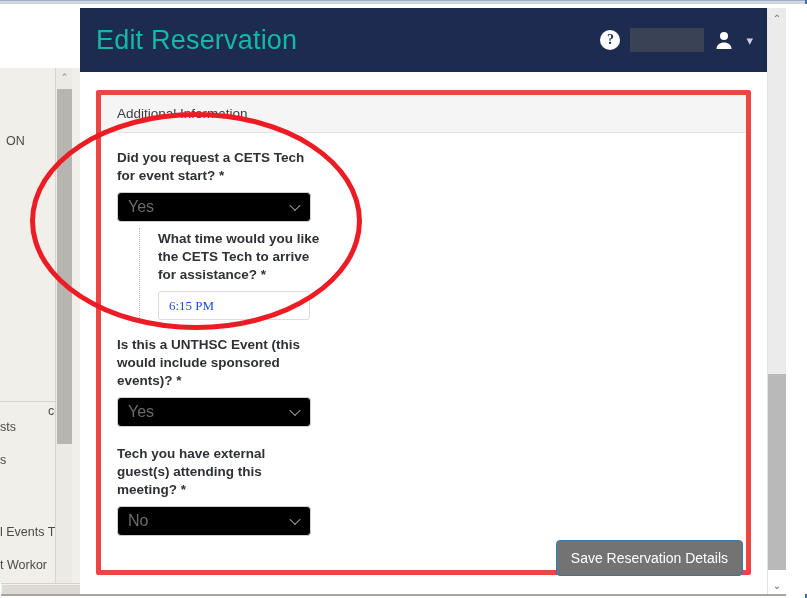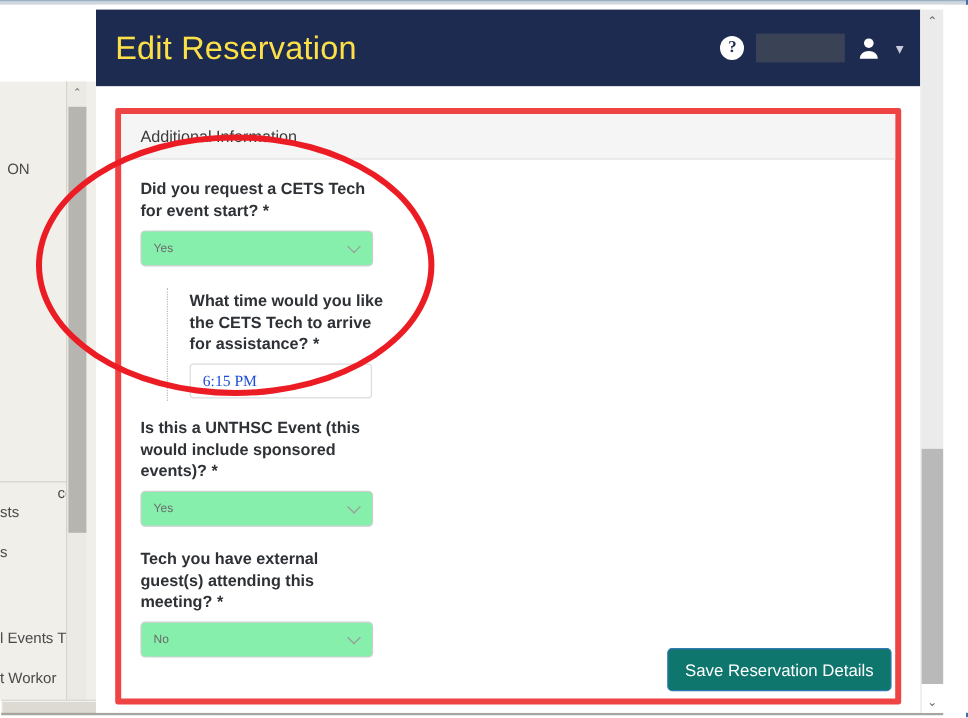--- a/index.html
+++ b/index.html
@@ -119,21 +119,21 @@
     position: absolute;
     left: 0; top: 4px;
     width: 687px;
     height: 64px;
     background: #1c2b4f;
     display: flex;
     align-items: center;
     padding: 0 14px 0 16px;
   }
   .appbar-title {
-    color: #fde047;
+    color: #14b8a6;
     font-size: 27px;
     font-weight: 400;
     letter-spacing: .2px;
     font-family: "Liberation Sans", sans-serif;
   }
   .appbar-right {
     margin-left: auto;
     display: flex;
     align-items: center;
     gap: 10px;
@@ -197,43 +197,43 @@
     margin: 0 0 7px 0;
   }
   .q-block { margin-bottom: 14px; }
 
   .select-box {
     position: relative;
     width: 194px;
     height: 30px;
     border: 1px solid #cfcfcf;
     border-radius: 4px;
-    background: #86efac;
+    background: #000000;
     display: flex;
     align-items: center;
     padding: 0 10px;
-    font-size: 10px;
+    font-size: 16px;
     color: #6b6b6b;
     font-family: "Liberation Sans", sans-serif;
   }
   .select-box .chev {
     position: absolute;
     right: 11px; top: 50%;
     width: 8px; height: 8px;
     border-right: 1.6px solid #9b9b9b;
     border-bottom: 1.6px solid #9b9b9b;
     transform: translateY(-70%) rotate(45deg);
   }
 
   
   .nested {
     margin-left: 22px;
     padding-left: 18px;
     border-left: 1px dotted #b9b9b9;
-    margin-top: 18px;
+    margin-top: 6px;
     padding-top: 2px;
     padding-bottom: 2px;
   }
   .nested .q-label { max-width: 170px; }
   .text-input {
     width: 152px;
     height: 29px;
     border: 1px solid #dcdcdc;
     border-radius: 3px;
     background: #ffffff;
@@ -245,21 +245,21 @@
     font-family: Liberation Serif, serif;
   }
 
   
   .save-row {
     position: absolute;
     right: 24px;
     top: 468px;
   }
   .save-btn {
-    background: #0f766e;
+    background: #737373;
     border: 1px solid #3179b4;
     border-radius: 4px;
     color: #ffffff;
     font-size: 14px;
     padding: 9px 14px;
     font-family: "Liberation Sans", sans-serif;
     cursor: pointer;
     white-space: nowrap;
   }
 

